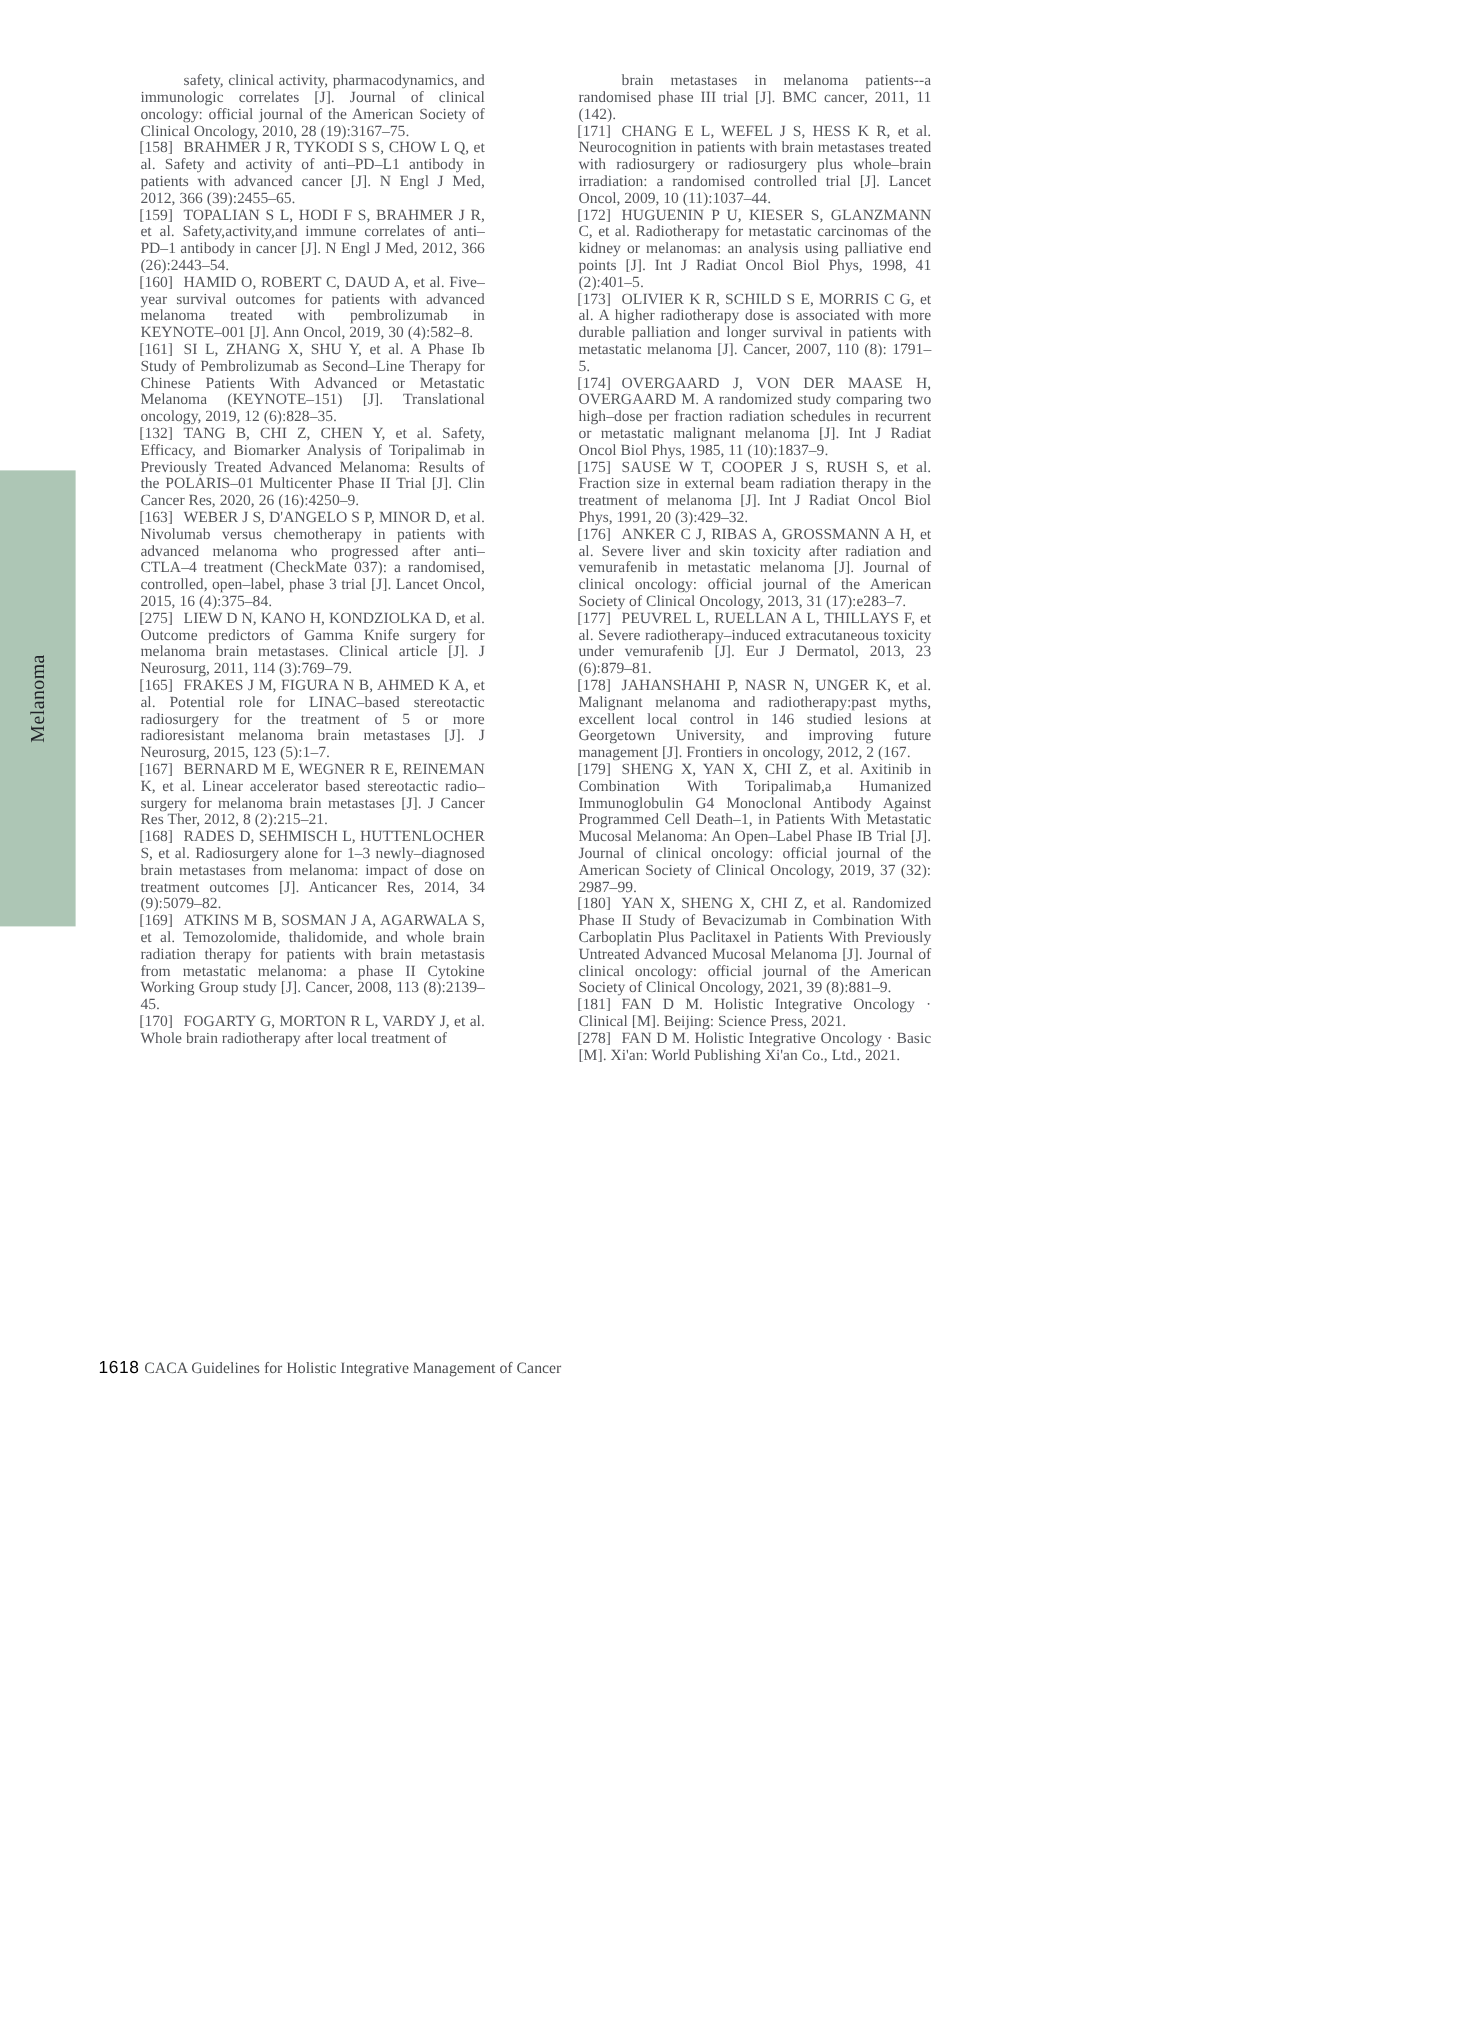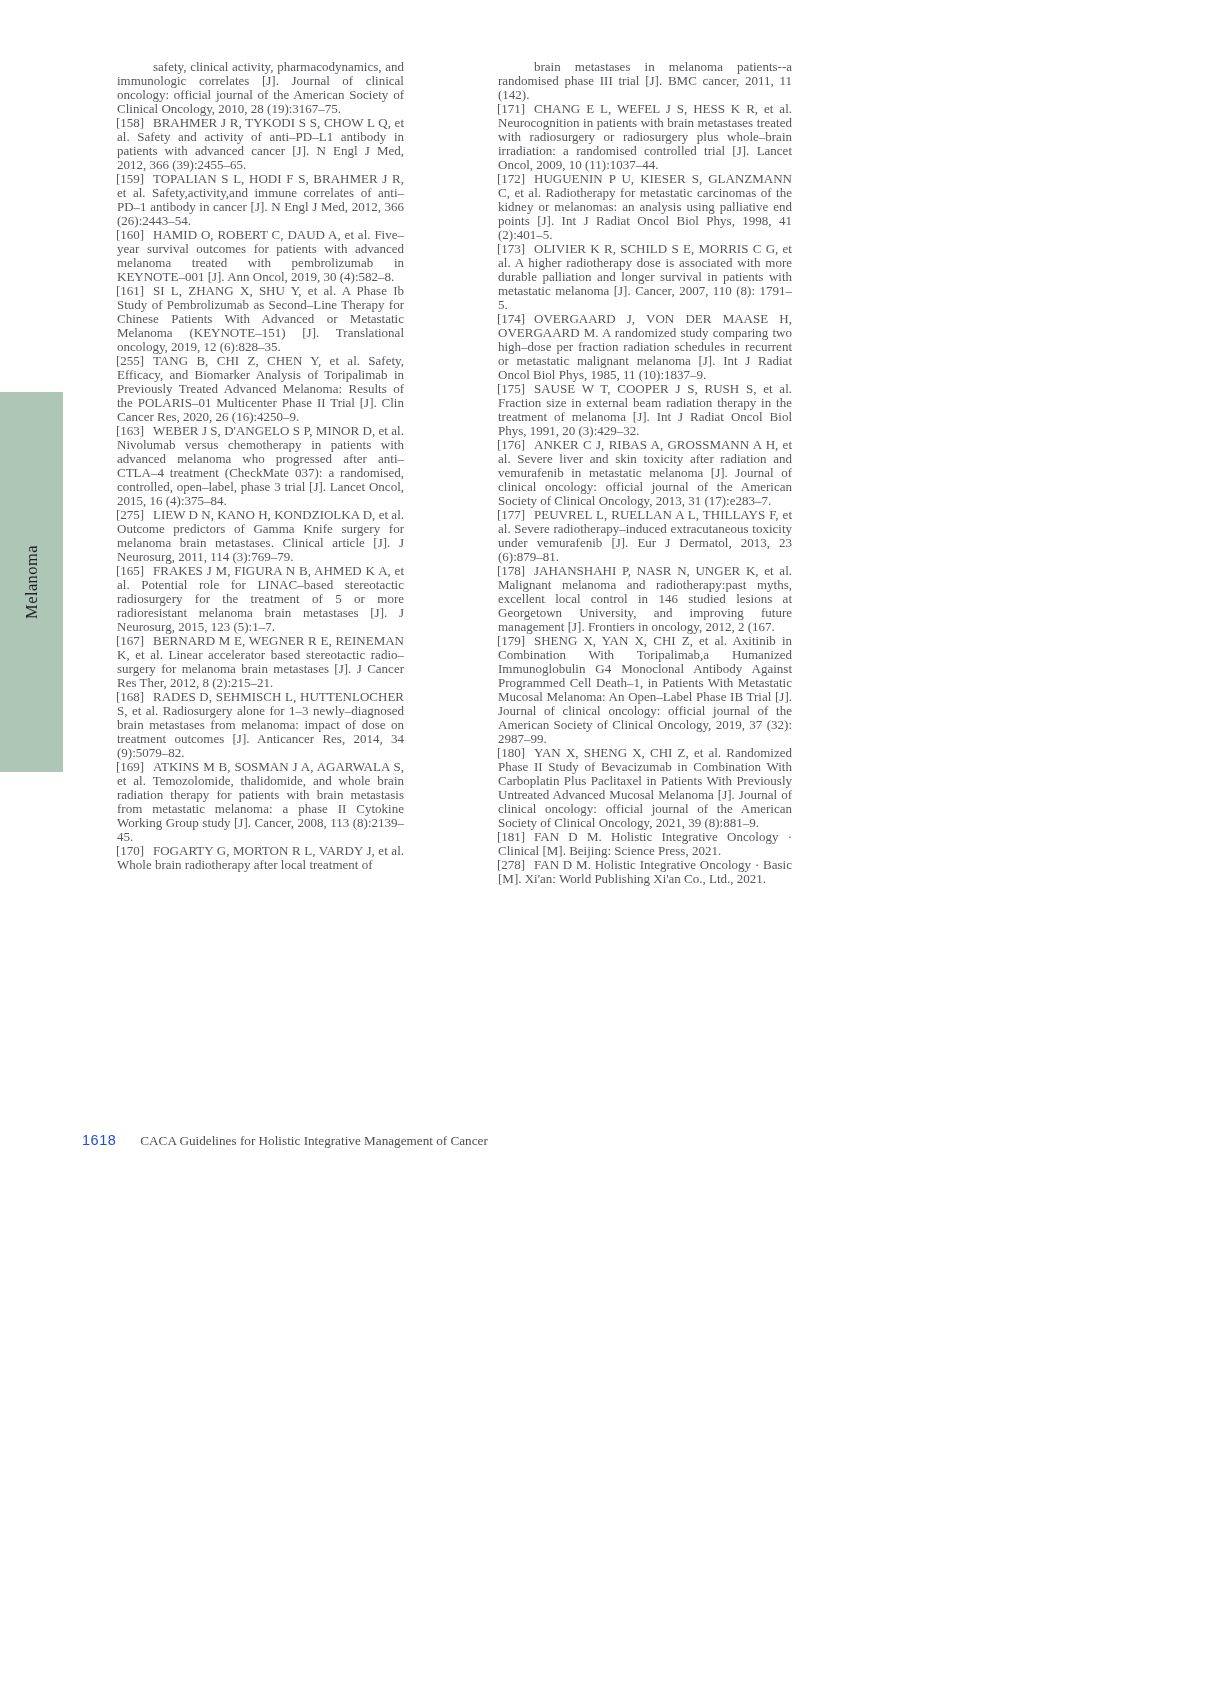--- a/index.html
+++ b/index.html
@@ -32,21 +32,21 @@
   }
   
   .col {
     position: absolute;
     top: 60px;
     font-size: 13px;
     line-height: 14px;
     color: #54565b;
   }
   .col-left  { left: 80px;  width: 324px; }
-  .col-right { left: 445px; width: 331px; margin-left: 16px; }
+  .col-right { left: 445px; width: 331px; }
   .ref {
     text-align: justify;
     padding-left: 37px;
     text-indent: -37px;
     margin: 0;
   }
   .refnum {
     display: inline-block;
     width: 37px;
     text-indent: 0;
@@ -59,22 +59,22 @@
     position: absolute;
     left: 82px;
     top: 1132px;
     display: flex;
     align-items: baseline;
     color: #4f5154;
   }
   .page-number {
     font-family: "Liberation Sans", "DejaVu Sans", sans-serif;
     font-size: 14.5px;
-    color: #1d4ed8;
-    margin-right: 24px;
+    color: #000000;
+    margin-right: 4px;
     letter-spacing: 0.5px;
   }
   .book-title {
     font-family: "Liberation Serif", "DejaVu Serif", serif;
     font-size: 13.2px;
     color: #4c4e51;
   }
 </style>
 </head>
 <body>
@@ -84,21 +84,21 @@
   <div class="side-tab" style="background: rgb(173, 198, 181);">
     <span class="side-tab-label">Melanoma</span>
   </div>
 
   <div class="col col-left">
     <div class="ref"><span class="refnum"></span><span class="reftext">safety, clinical activity, pharmacodynamics, and immunologic correlates [J]. Journal of clinical oncology: official journal of the American Society of Clinical Oncology, 2010, 28 (19):3167–75.</span></div>
     <div class="ref"><span class="refnum">[158]</span><span class="reftext">BRAHMER J R, TYKODI S S, CHOW L Q, et al. Safety and activity of anti–PD–L1 antibody in patients with advanced cancer [J]. N Engl J Med, 2012, 366 (39):2455–65.</span></div>
     <div class="ref"><span class="refnum">[159]</span><span class="reftext">TOPALIAN S L, HODI F S, BRAHMER J R, et al. Safety,activity,and immune correlates of anti–PD–1 antibody in cancer [J]. N Engl J Med, 2012, 366 (26):2443–54.</span></div>
     <div class="ref"><span class="refnum">[160]</span><span class="reftext">HAMID O, ROBERT C, DAUD A, et al. Five–year survival outcomes for patients with advanced melanoma treated with pembrolizumab in KEYNOTE–001 [J]. Ann Oncol, 2019, 30 (4):582–8.</span></div>
     <div class="ref"><span class="refnum">[161]</span><span class="reftext">SI L, ZHANG X, SHU Y, et al. A Phase Ib Study of Pembrolizumab as Second–Line Therapy for Chinese Patients With Advanced or Metastatic Melanoma (KEYNOTE–151) [J]. Translational oncology, 2019, 12 (6):828–35.</span></div>
-    <div class="ref"><span class="refnum">[255]</span><span class="reftext">TANG B, CHI Z, CHEN Y, et al. Safety, Efficacy, and Biomarker Analysis of Toripalimab in Previously Treated Advanced Melanoma: Results of the POLARIS–01 Multicenter Phase II Trial [J]. Clin Cancer Res, 2020, 26 (16):4250–9.</span></div>
+    <div class="ref"><span class="refnum">[132]</span><span class="reftext">TANG B, CHI Z, CHEN Y, et al. Safety, Efficacy, and Biomarker Analysis of Toripalimab in Previously Treated Advanced Melanoma: Results of the POLARIS–01 Multicenter Phase II Trial [J]. Clin Cancer Res, 2020, 26 (16):4250–9.</span></div>
     <div class="ref"><span class="refnum">[163]</span><span class="reftext">WEBER J S, D'ANGELO S P, MINOR D, et al. Nivolumab versus chemotherapy in patients with advanced melanoma who progressed after anti–CTLA–4 treatment (CheckMate 037): a randomised, controlled, open–label, phase 3 trial [J]. Lancet Oncol, 2015, 16 (4):375–84.</span></div>
     <div class="ref"><span class="refnum">[275]</span><span class="reftext">LIEW D N, KANO H, KONDZIOLKA D, et al. Outcome predictors of Gamma Knife surgery for melanoma brain metastases. Clinical article [J]. J Neurosurg, 2011, 114 (3):769–79.</span></div>
     <div class="ref"><span class="refnum">[165]</span><span class="reftext">FRAKES J M, FIGURA N B, AHMED K A, et al. Potential role for LINAC–based stereotactic radiosurgery for the treatment of 5 or more radioresistant melanoma brain metastases [J]. J Neurosurg, 2015, 123 (5):1–7.</span></div>
     <div class="ref"><span class="refnum">[167]</span><span class="reftext">BERNARD M E, WEGNER R E, REINEMAN K, et al. Linear accelerator based stereotactic radio–surgery for melanoma brain metastases [J]. J Cancer Res Ther, 2012, 8 (2):215–21.</span></div>
     <div class="ref"><span class="refnum">[168]</span><span class="reftext">RADES D, SEHMISCH L, HUTTENLOCHER S, et al. Radiosurgery alone for 1–3 newly–diagnosed brain metastases from melanoma: impact of dose on treatment outcomes [J]. Anticancer Res, 2014, 34 (9):5079–82.</span></div>
     <div class="ref"><span class="refnum">[169]</span><span class="reftext">ATKINS M B, SOSMAN J A, AGARWALA S, et al. Temozolomide, thalidomide, and whole brain radiation therapy for patients with brain metastasis from metastatic melanoma: a phase II Cytokine Working Group study [J]. Cancer, 2008, 113 (8):2139–45.</span></div>
     <div class="ref"><span class="refnum">[170]</span><span class="reftext">FOGARTY G, MORTON R L, VARDY J, et al. Whole brain radiotherapy after local treatment of</span></div>
   </div>
 
   <div class="col col-right">

